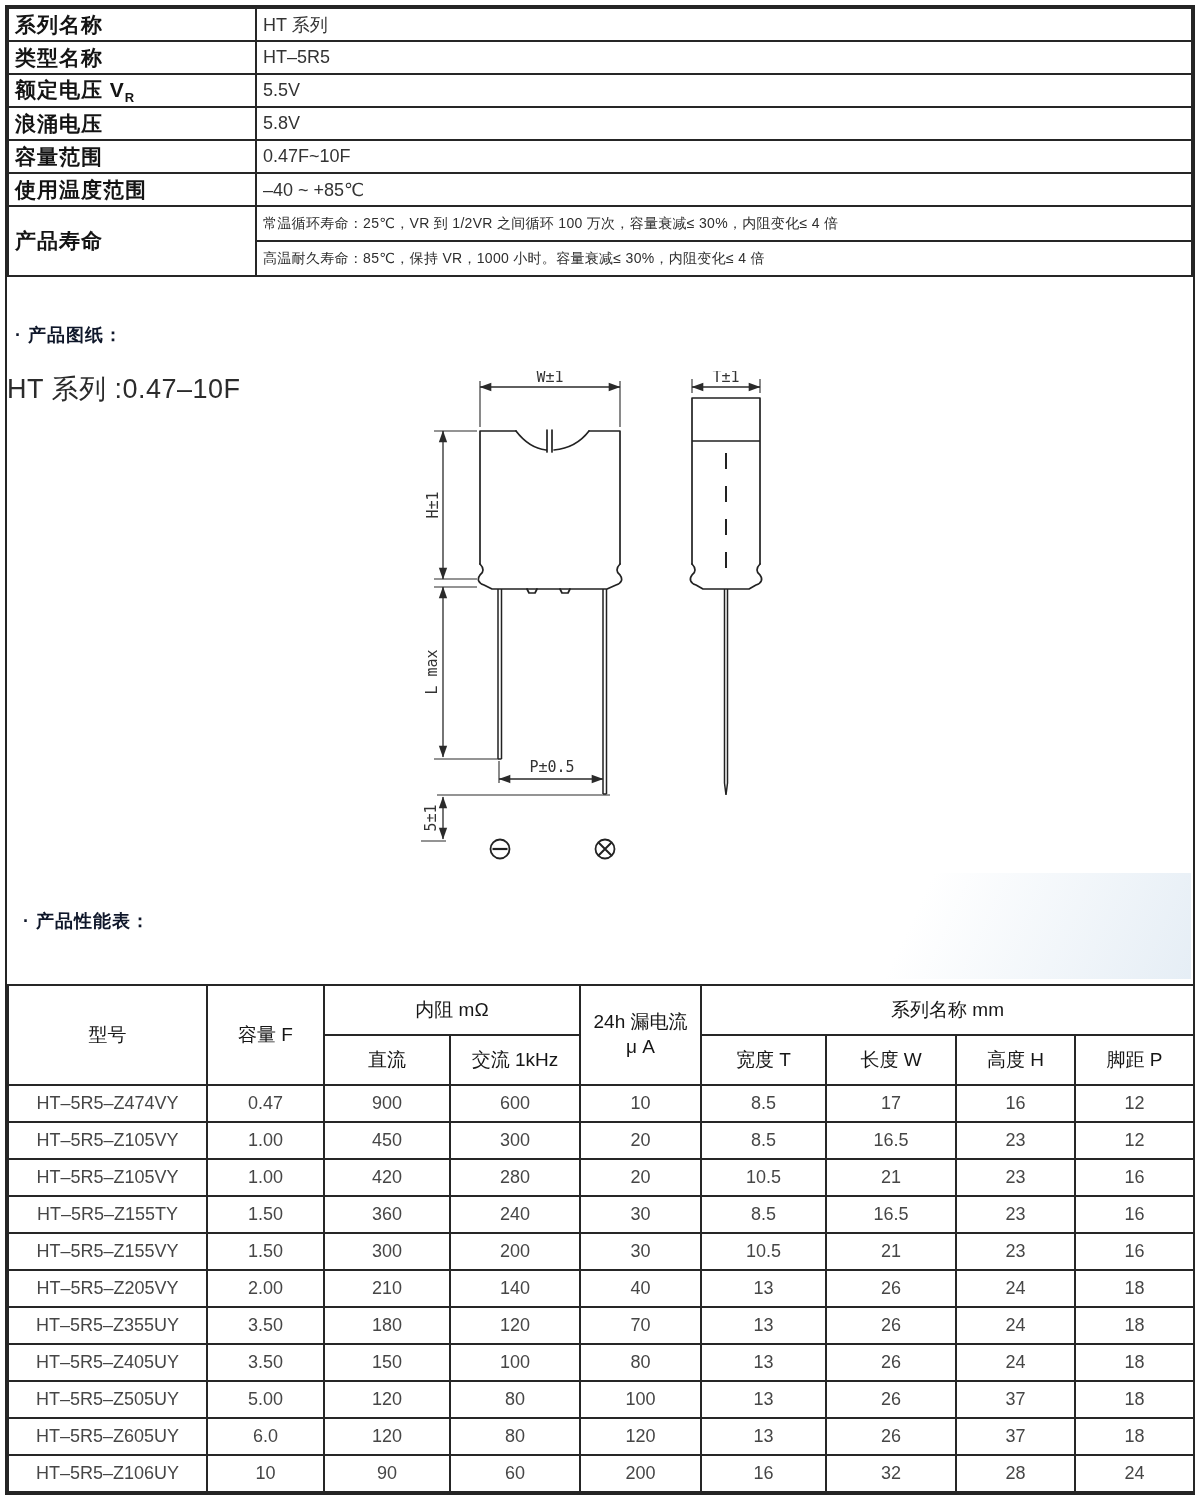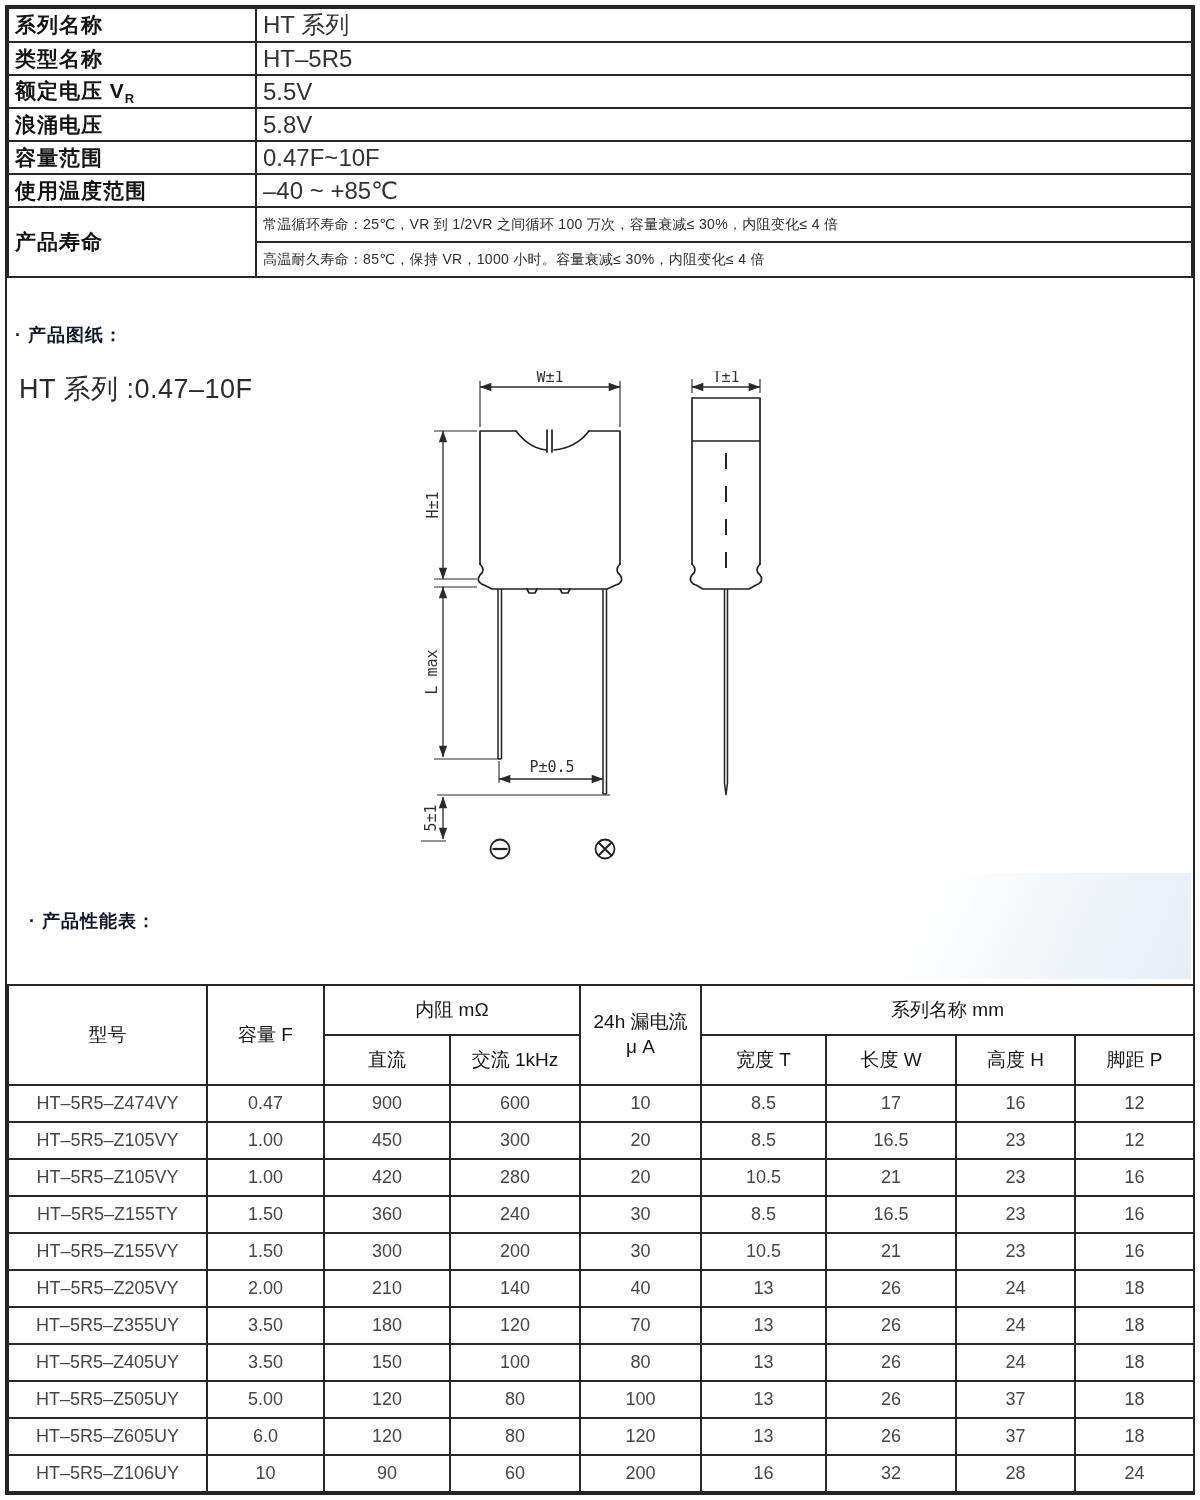--- a/index.html
+++ b/index.html
@@ -4,42 +4,42 @@
 <style>
   html,body{margin:0;padding:0;background:#ffffff;}
   body{width:1200px;height:1500px;position:relative;overflow:hidden;
        font-family:"Liberation Sans","DejaVu Sans",sans-serif;color:#222;}
   .page{position:absolute;left:5px;top:5px;width:1186px;height:1486px;
         border:2px solid #242424;background:#fff;}
   
   table.spec{border-collapse:collapse;width:100%;table-layout:fixed;}
   table.spec td{border:2px solid #262626;vertical-align:middle;padding:0 6px;}
   table.spec td.lbl{font-size:21px;font-weight:600;color:#141414;letter-spacing:1px;}
-  table.spec td.val{font-size:24px;color:#333;}
+  table.spec td.val{font-size:18px;color:#333;}
   table.spec tr{height:33px;}
   table.spec tr.life{height:35px;}
   table.spec tr.life td.val{font-size:14px;color:#2e2e2e;letter-spacing:.3px;}
   table.spec sub{font-size:13px;}
   col.spec-label-col{width:248px;}
   
   .drawing-sec{position:absolute;left:0;top:288px;width:100%;height:612px;}
   .sec-heading{font-size:18px;font-weight:700;color:#0f172a;letter-spacing:1px;}
   .drawing-sec .sec-heading{position:absolute;left:8px;top:28px;}
-  .drawing-caption{position:absolute;left:12px;top:76px;font-size:27px;color:#2b2b2b;letter-spacing:.5px;}
+  .drawing-caption{position:absolute;left:0px;top:76px;font-size:27px;color:#2b2b2b;letter-spacing:.5px;}
   svg.cap-drawing{position:absolute;left:410px;top:76px;}
   svg.cap-drawing .body{fill:none;stroke:#222;stroke-width:1.7;stroke-linejoin:round;stroke-linecap:round;}
   svg.cap-drawing .ext{fill:none;stroke:#2a2a2a;stroke-width:1.1;}
   svg.cap-drawing .dim{fill:none;stroke:#2a2a2a;stroke-width:1.3;
        marker-start:url(#arr);marker-end:url(#arr);}
   svg.cap-drawing .lead{fill:none;stroke:#222;stroke-width:1.5;}
   svg.cap-drawing .dash{fill:none;stroke:#222;stroke-width:2;stroke-dasharray:16 17;}
   svg.cap-drawing text{fill:#333;font-size:15px;font-family:"DejaVu Sans Mono","Liberation Mono",monospace;}
   
   .perf-sec{position:absolute;left:0;top:898px;right:0;bottom:0;}
-  .perf-sec .sec-heading{position:absolute;left:22px;top:4px;}
+  .perf-sec .sec-heading{position:absolute;left:16px;top:4px;}
   table.perf{border-collapse:collapse;width:100%;table-layout:fixed;
              position:absolute;left:0;bottom:0;}
   table.perf th,table.perf td{border:2px solid #262626;text-align:center;vertical-align:middle;padding:0 4px;}
   table.perf th{font-size:19px;font-weight:400;color:#161616;}
   table.perf thead tr{height:50px;}
   table.perf tbody tr{height:37px;}
   table.perf td{font-size:18px;color:#464646;}
   table.perf .leak-line{line-height:1.3;}
   
   .artifact{position:absolute;pointer-events:none;}

